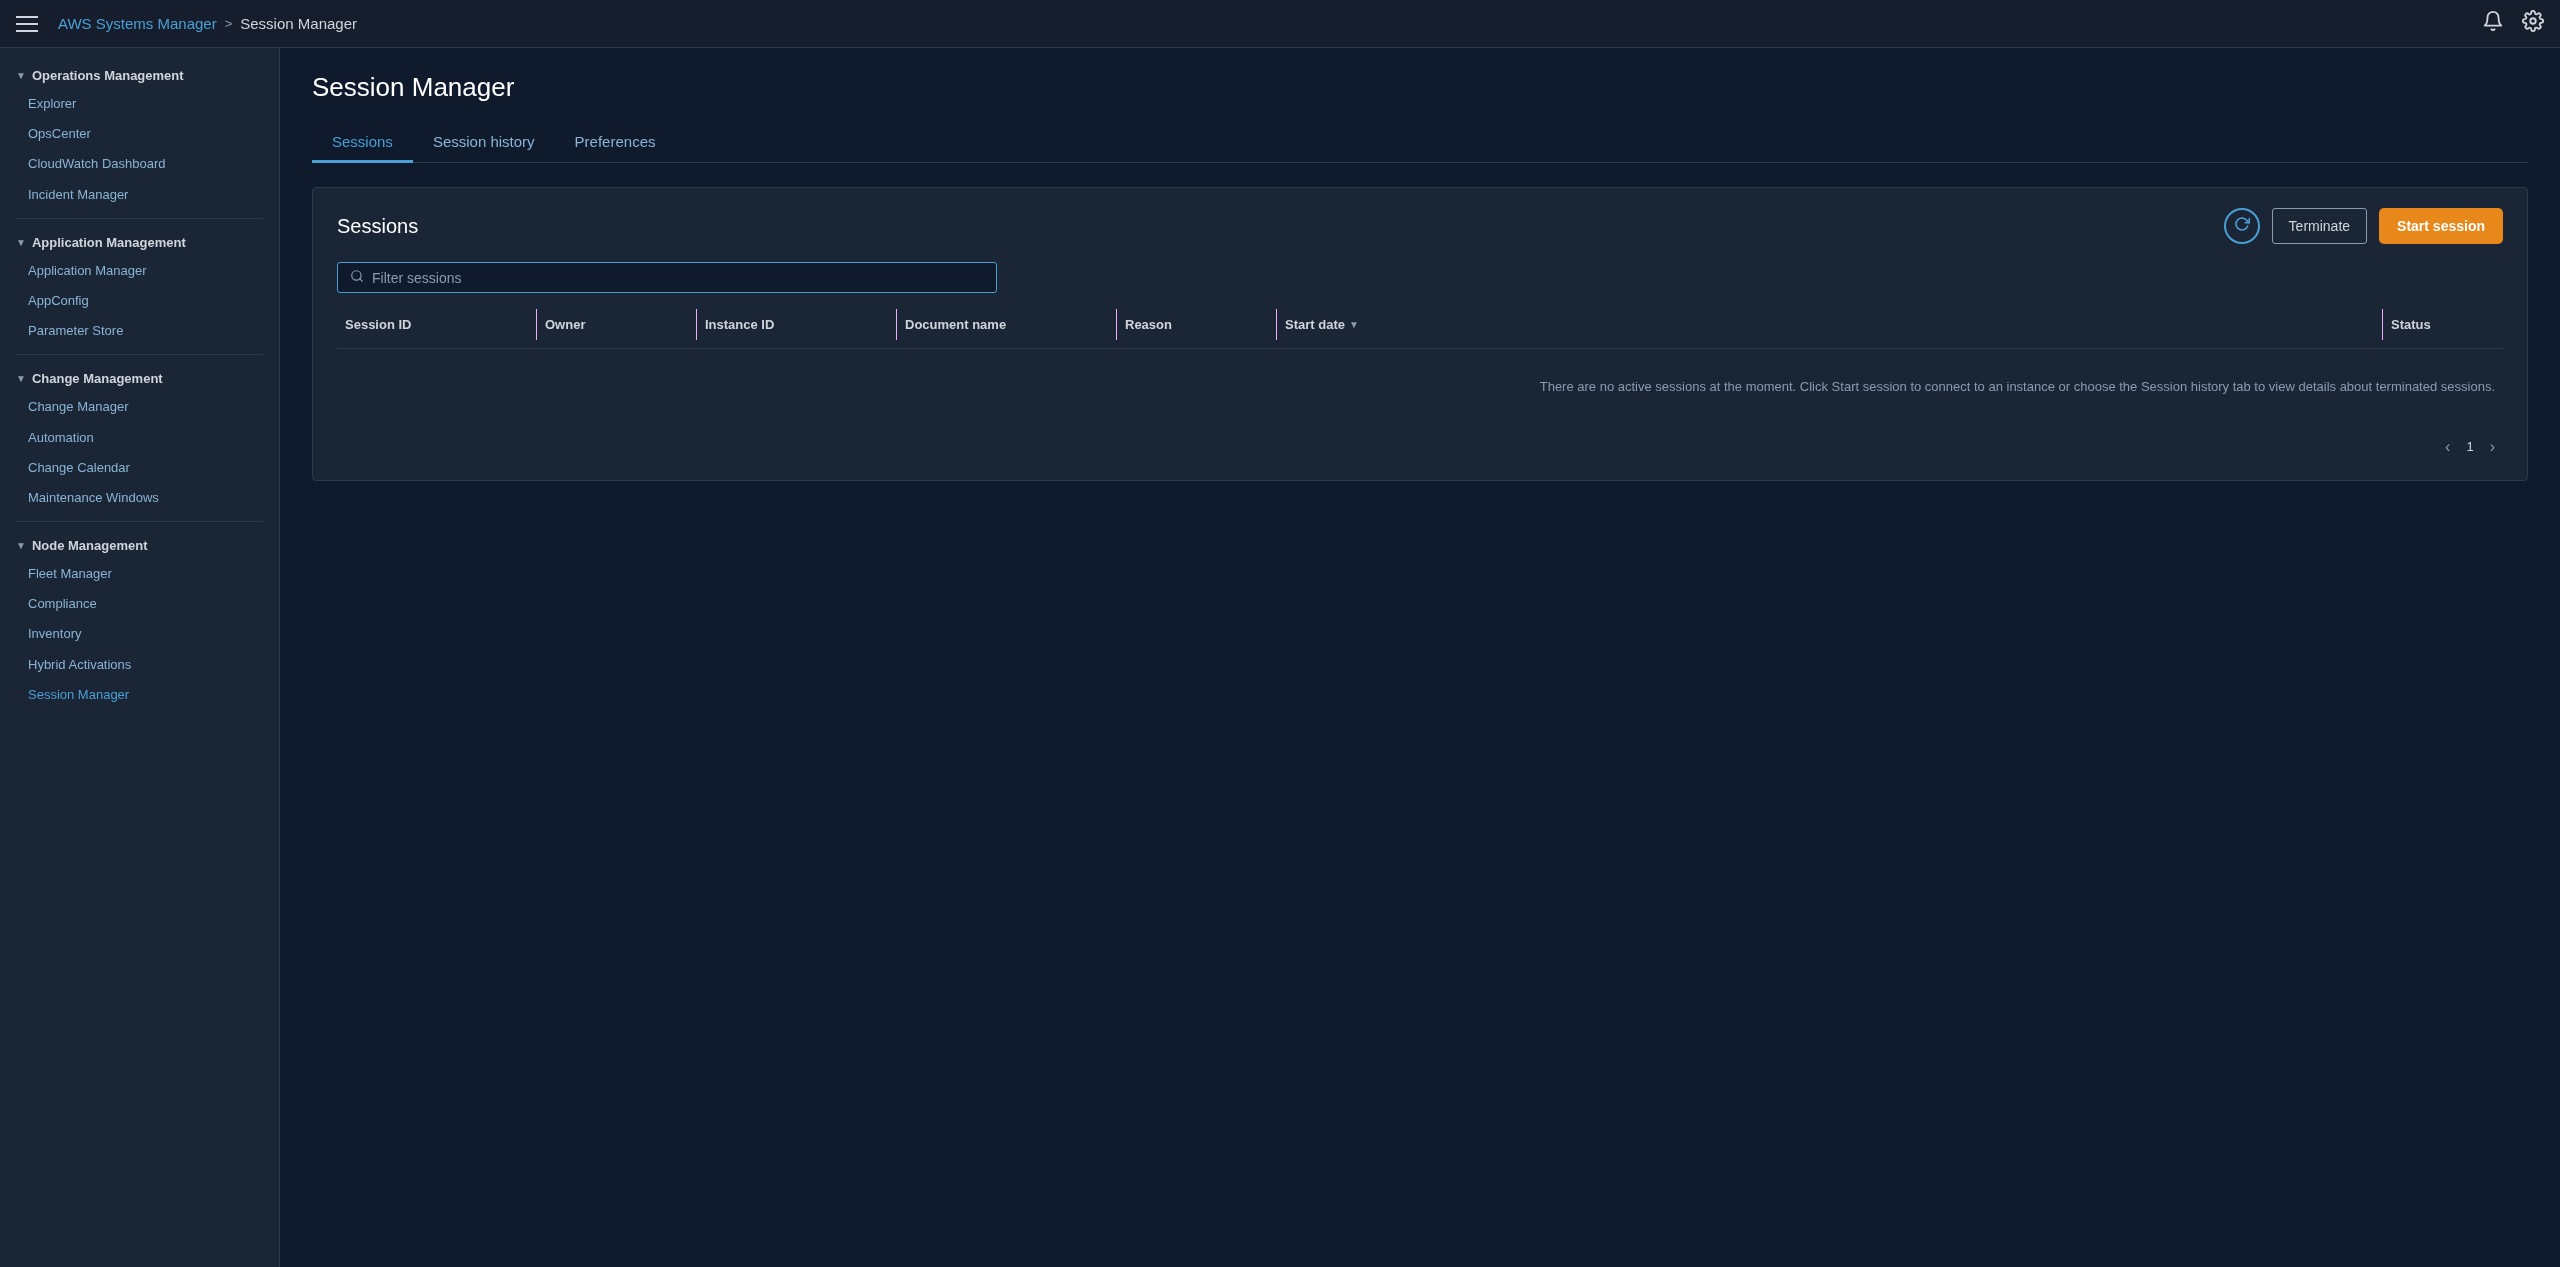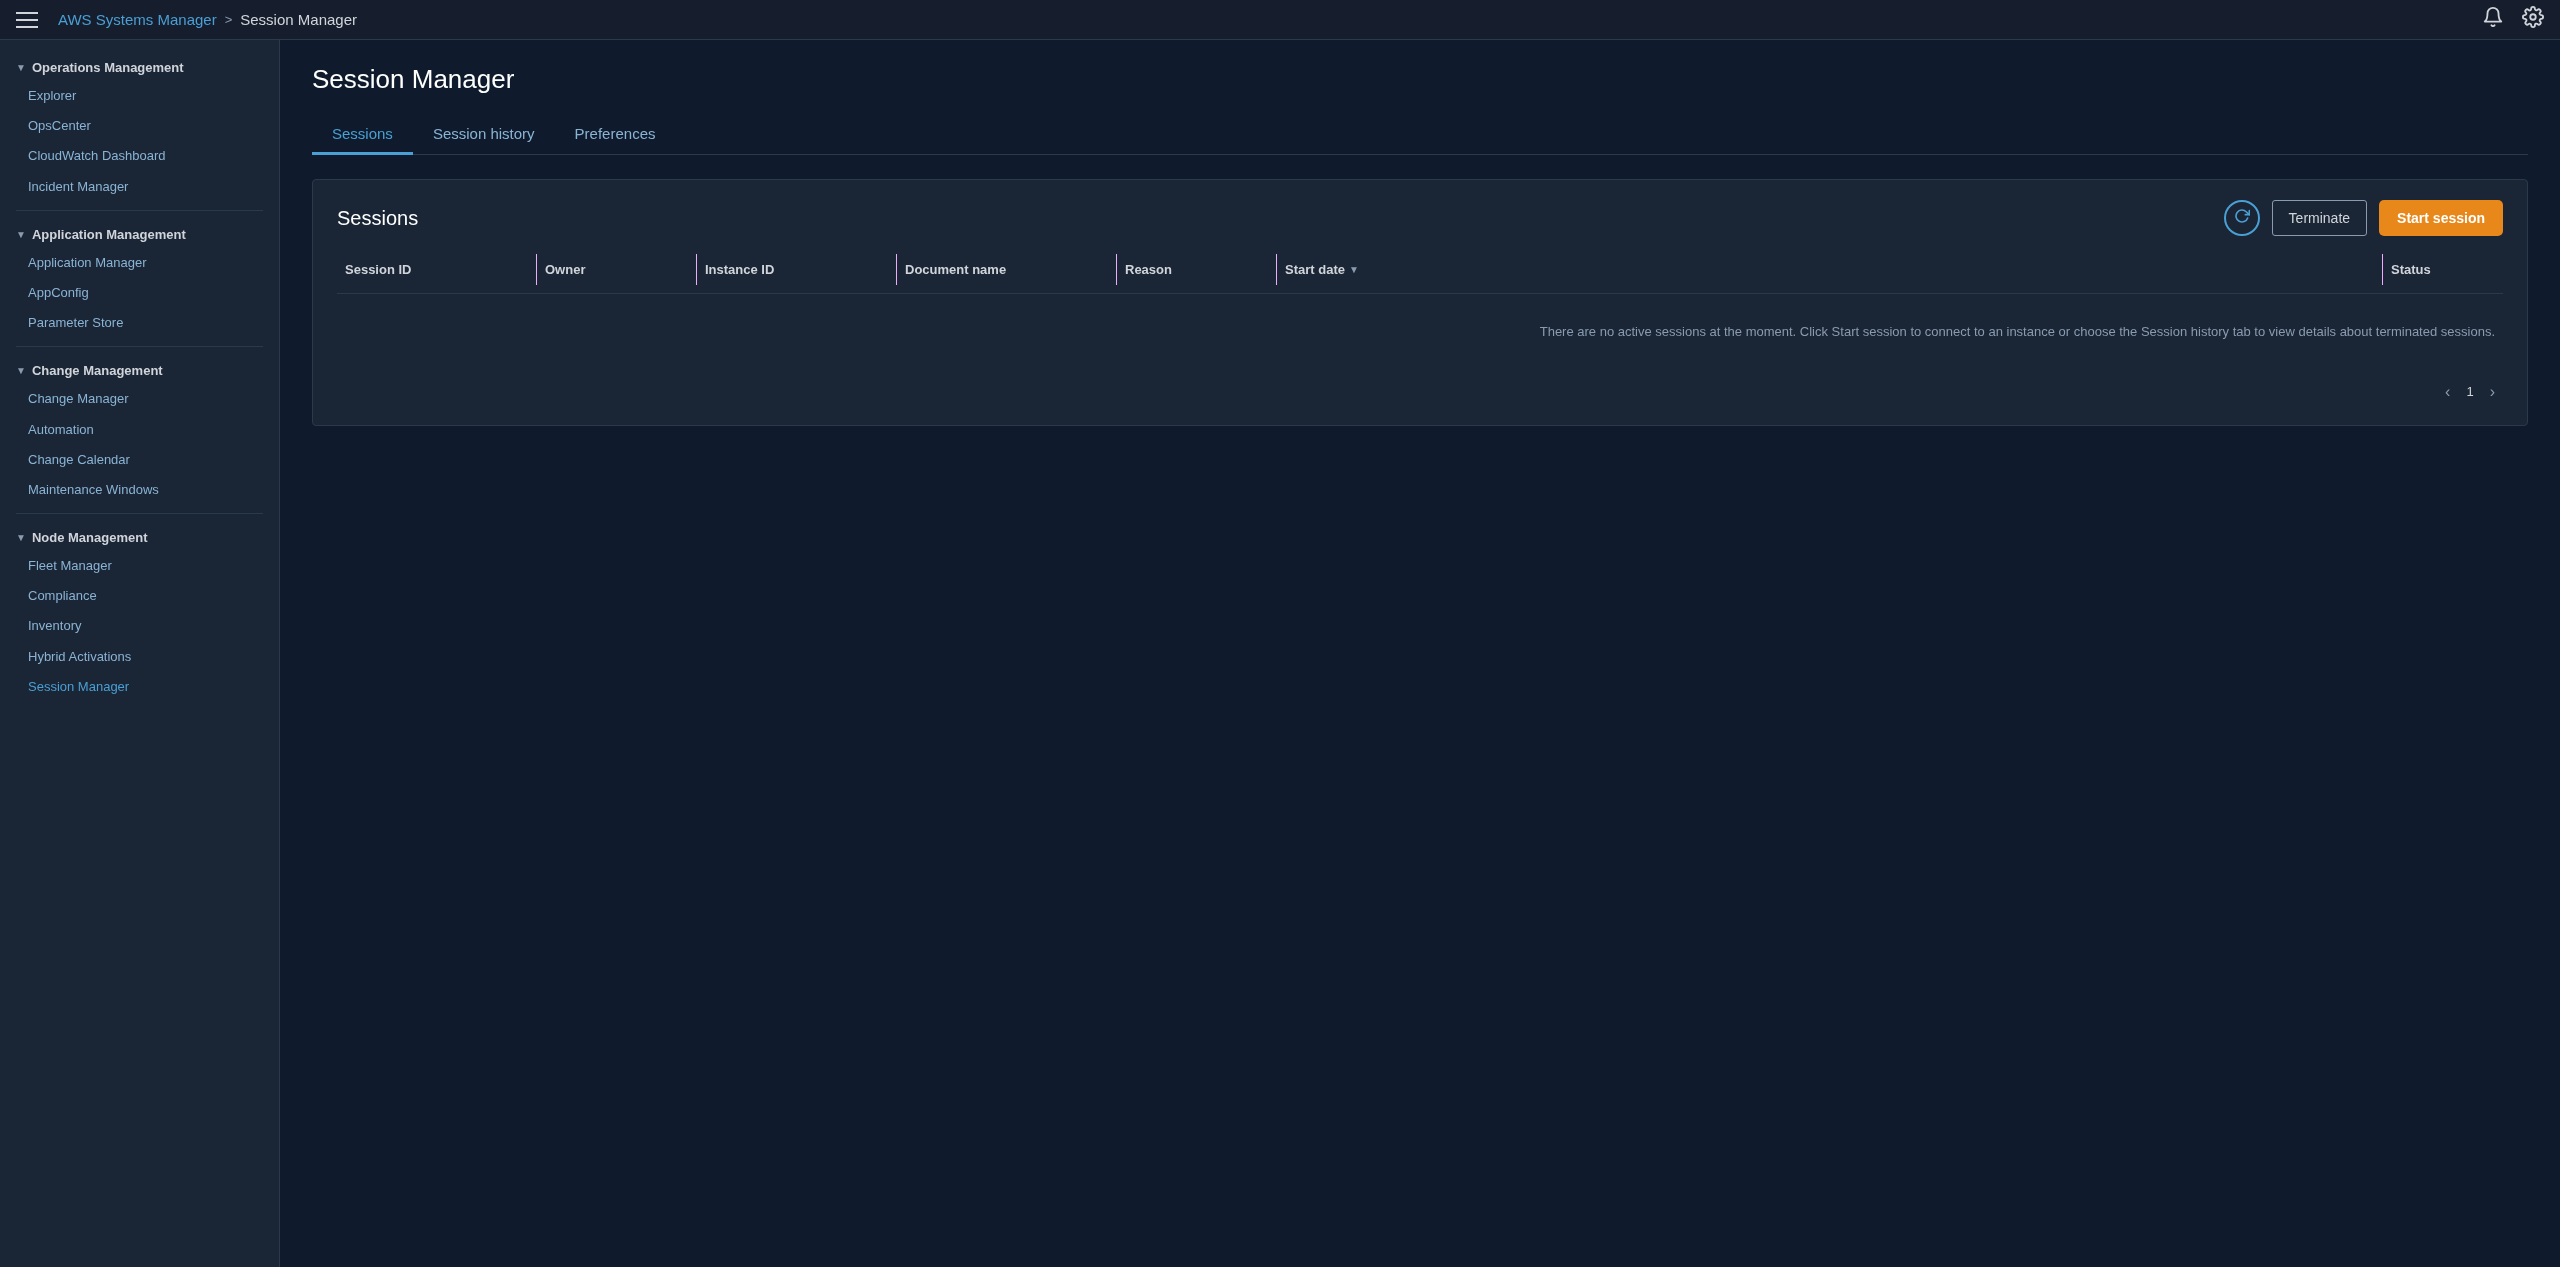--- a/index.html
+++ b/index.html
@@ -12,21 +12,21 @@
       flex-direction: column;
       font-size: 14px;
     }
 
     
     .navbar {
       background: #161e2d;
       display: flex;
       align-items: center;
       padding: 0 16px;
-      height: 40px;
+      height: 48px;
       border-bottom: 1px solid #2a3a4a;
       flex-shrink: 0;
     }
     .navbar-menu-icon {
       width: 28px;
       height: 28px;
       display: flex;
       flex-direction: column;
       justify-content: center;
       gap: 5px;
@@ -402,20 +402,29 @@
                 <polyline points="23 4 23 10 17 10"></polyline>
                 <path d="M20.49 15a9 9 0 1 1-2.12-9.36L23 10"></path>
               </svg>
             </span>
           </button>
           <button class="terminate-btn">Terminate</button>
           <button class="start-session-btn">Start session</button>
         </div>
       </div>
 
+      <div class="search-bar">
+        <span class="search-icon">
+          <svg width="14" height="14" viewBox="0 0 24 24" fill="none" stroke="#8a9bb0" stroke-width="2" stroke-linecap="round" stroke-linejoin="round">
+            <circle cx="11" cy="11" r="8"></circle>
+            <line x1="21" y1="21" x2="16.65" y2="16.65"></line>
+          </svg>
+        </span>
+        <input class="search-input" type="text" placeholder="Filter sessions" style="">
+      </div>
 
       <div class="table-wrapper">
         <div class="table-header">
           <div class="table-col-header">
             <span>Session ID</span>
           </div>
           <div class="table-col-header">
             <span>Owner</span>
           </div>
           <div class="table-col-header">

